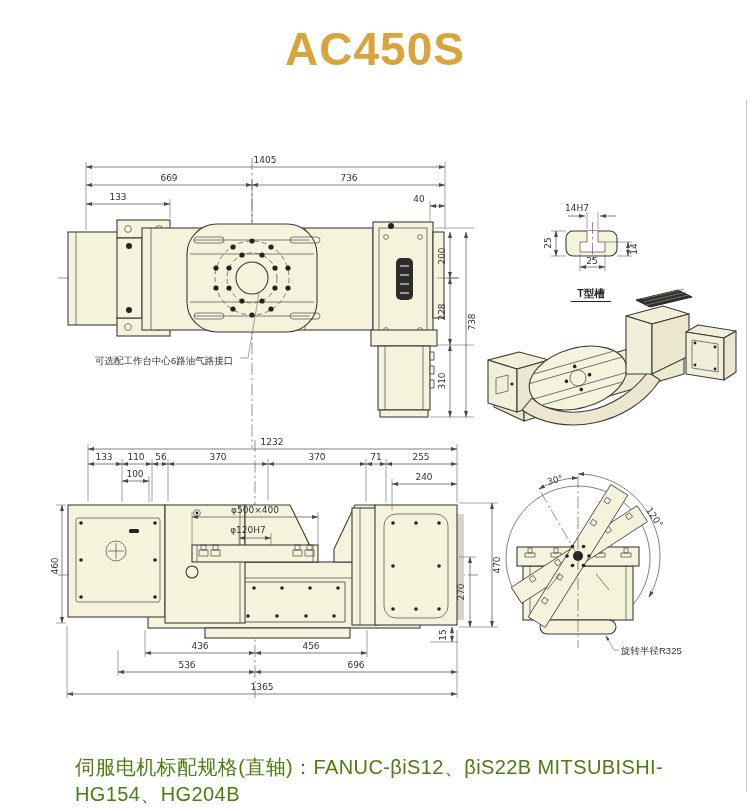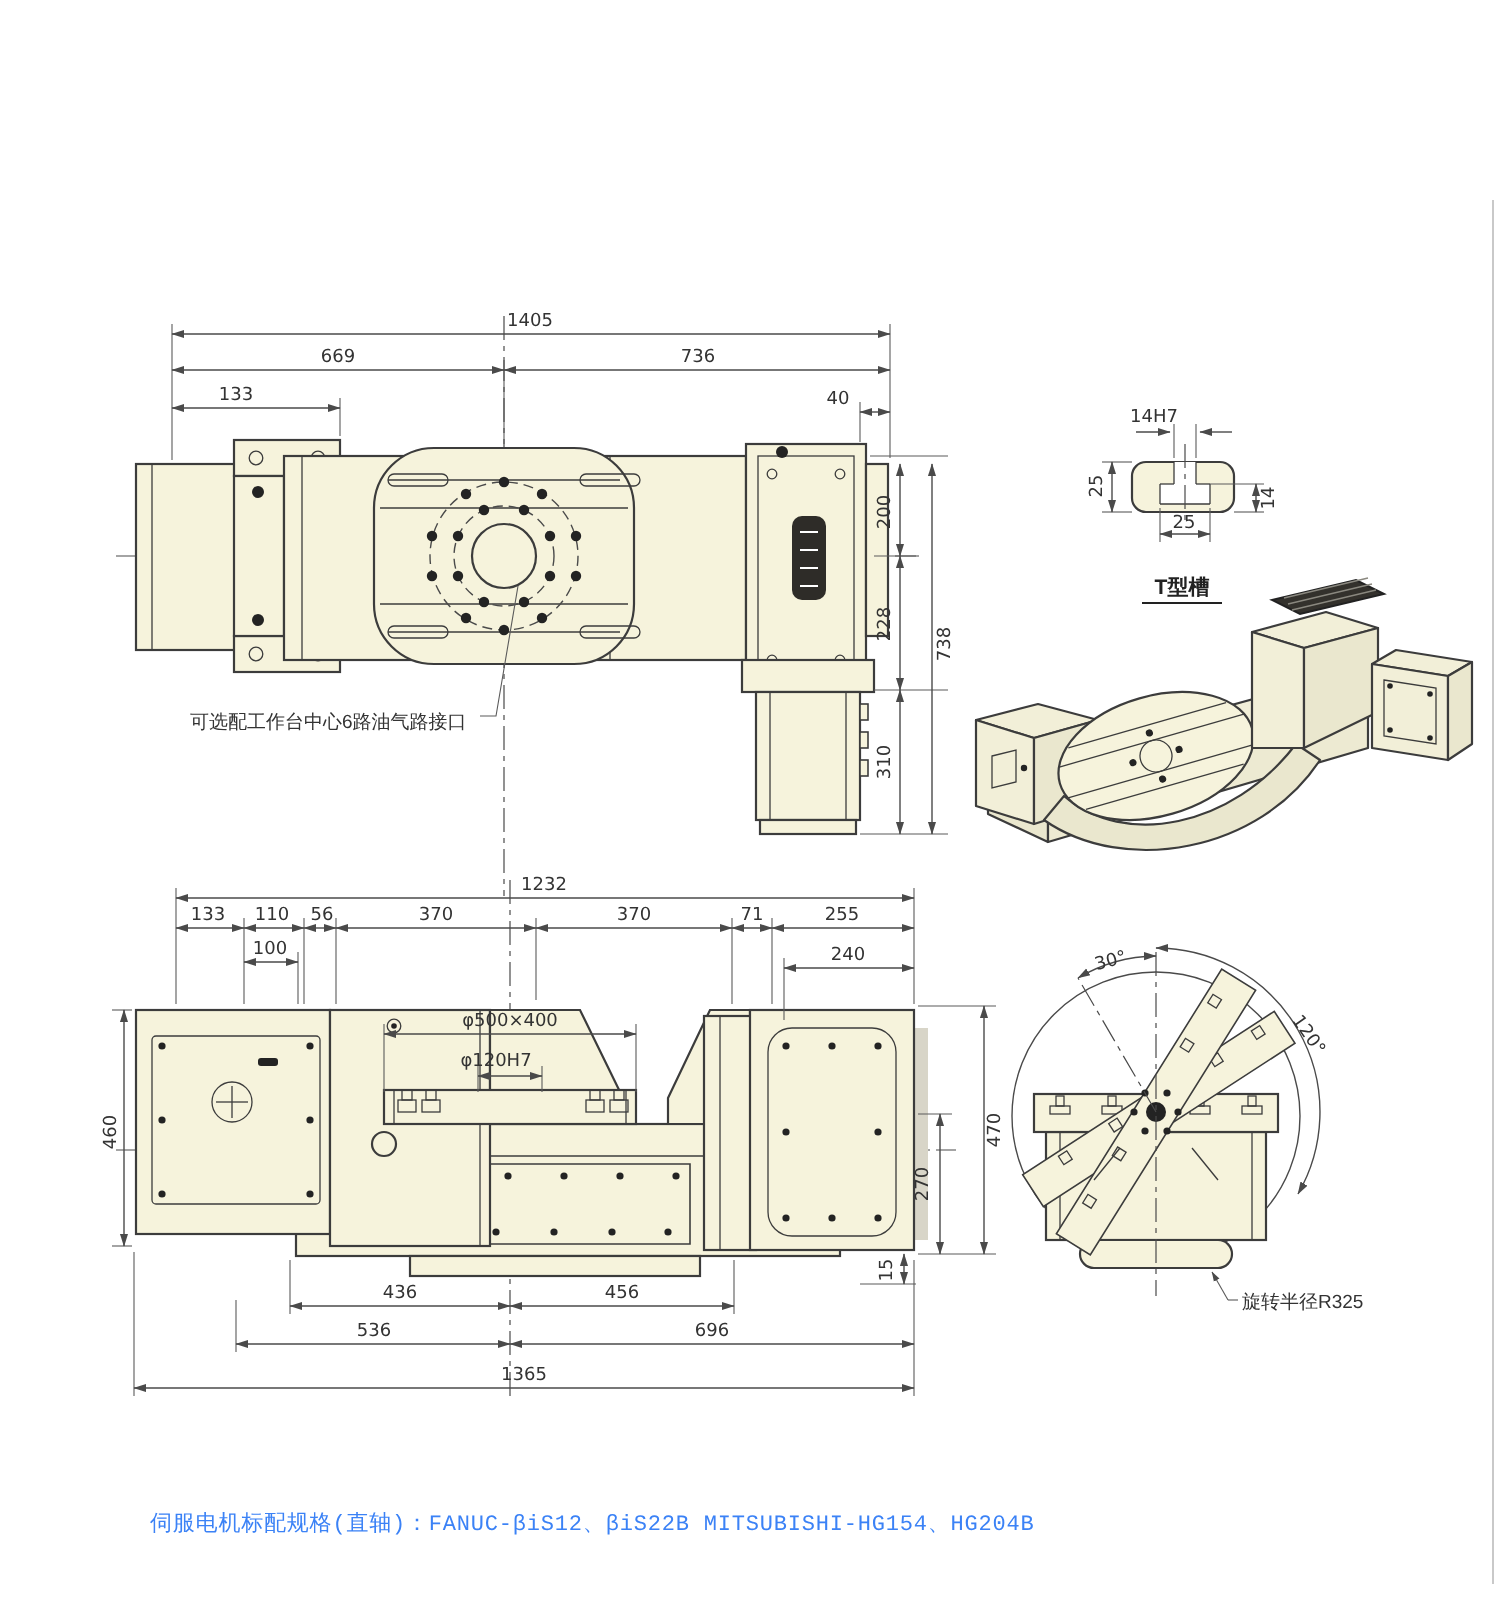--- a/index.html
+++ b/index.html
@@ -1,22 +1,22 @@
 <!DOCTYPE html>
 <html><head>
 <meta charset="utf-8">
 <style>
   html,body{margin:0;padding:0;background:#ffffff;}
   .page{position:relative;width:750px;height:809px;background:#ffffff;overflow:hidden;
         font-family:"Liberation Sans","DejaVu Sans",sans-serif;}
   .title{position:absolute;left:0;top:22px;width:750px;text-align:center;
          font-size:46px;font-weight:bold;letter-spacing:1px;color:#D9A43C;
          font-family:"Liberation Sans",sans-serif;}
-  .footer{position:absolute;left:75px;top:754px;width:640px;font-size:11px;
-          color:#3b82f6;letter-spacing:0.4px;font-family:Liberation Mono, monospace;}
+  .footer{position:absolute;left:75px;top:754px;width:640px;font-size:20px;
+          color:#4d7c0f;letter-spacing:0.4px;font-family:Liberation Sans, sans-serif;}
   .edge{position:absolute;left:746px;top:100px;width:1px;height:692px;background:#c9c9c9;}
   svg{position:absolute;left:0;top:0;}
   
   .fillA{fill:#F6F3DC;stroke:#3C3C3C;stroke-width:1.1;}
   .fillB{fill:#F6F3DC;stroke:#3C3C3C;stroke-width:0.8;}
   .faceA{fill:#F2EFD8;stroke:#3C3C3C;stroke-width:1.1;stroke-linejoin:round;}
   .faceB{fill:#EAE7CE;stroke:#3C3C3C;stroke-width:1.1;stroke-linejoin:round;}
   .faceC{fill:#EDEAD2;stroke:#3C3C3C;stroke-width:1.1;stroke-linejoin:round;}
   .ln{stroke:#3C3C3C;stroke-width:1.1;fill:none;}
   .ln2{stroke:#3C3C3C;stroke-width:0.65;fill:none;}
@@ -29,20 +29,21 @@
   .badge{fill:#2E2C28;stroke:none;}
   text.dt{font:9px "DejaVu Sans",sans-serif;fill:#333333;}
   text.cn{font:9.5px "Liberation Sans","DejaVu Sans",sans-serif;fill:#333333;}
   text.big{font:bold 10.5px "Liberation Sans","DejaVu Sans",sans-serif;fill:#222222;}
 </style>
 </head>
 <body>
 
 <div class="page">
 
+  <div class="title">AC450S</div>
 
   <svg width="750" height="809" viewBox="0 0 750 809">
     <defs>
       <marker id="mA" viewBox="0 0 10 10" refX="9.5" refY="5" markerWidth="9" markerHeight="9" orient="auto-start-reverse">
         <path d="M0,1.8 L10,5 L0,8.2 z" fill="#4A4A4A"></path>
       </marker>
     </defs>
 
     <g>
 

